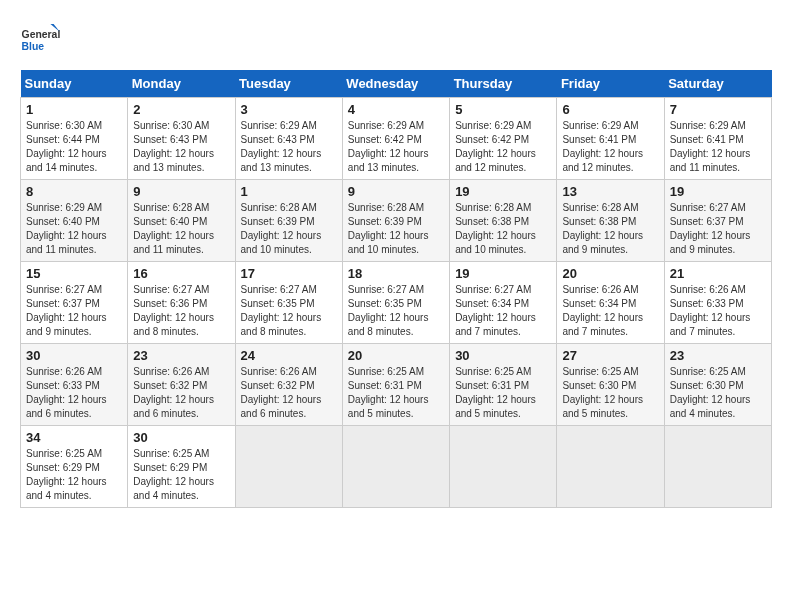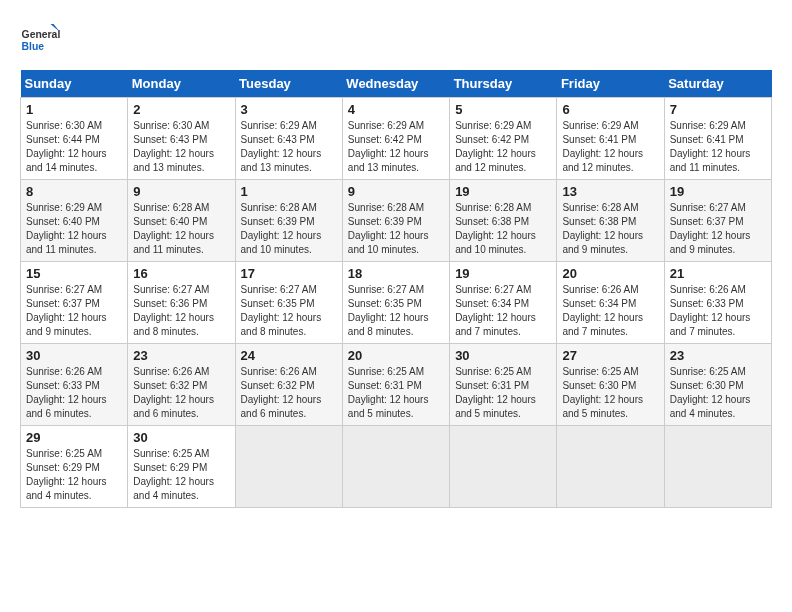--- a/index.html
+++ b/index.html
@@ -230,21 +230,21 @@
           <span class="day-num">27</span>
           <div class="day-info">Sunrise: 6:25 AM<br>Sunset: 6:30 PM<br>Daylight: 12 hours and 5 minutes.</div>
         </td>
         <td>
           <span class="day-num">23</span>
           <div class="day-info">Sunrise: 6:25 AM<br>Sunset: 6:30 PM<br>Daylight: 12 hours and 4 minutes.</div>
         </td>
       </tr>
       <tr>
         <td>
-          <span class="day-num">29</span>
+          <span class="day-num">34</span>
           <div class="day-info">Sunrise: 6:25 AM<br>Sunset: 6:29 PM<br>Daylight: 12 hours and 4 minutes.</div>
         </td>
         <td>
           <span class="day-num">30</span>
           <div class="day-info">Sunrise: 6:25 AM<br>Sunset: 6:29 PM<br>Daylight: 12 hours and 4 minutes.</div>
         </td>
         <td class="empty-cell"></td>
         <td class="empty-cell"></td>
         <td class="empty-cell"></td>
         <td class="empty-cell"></td>

